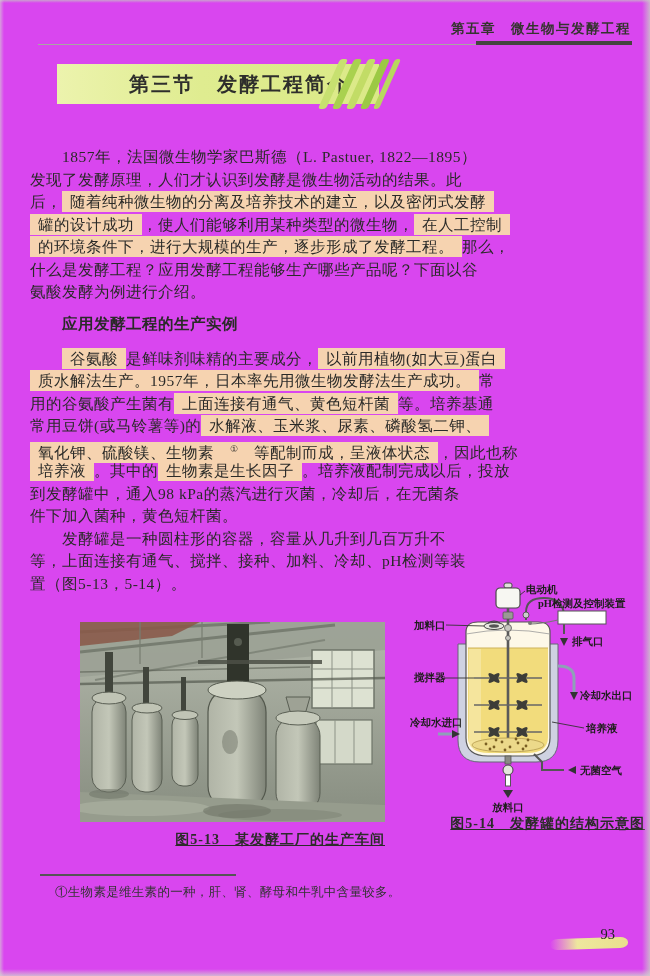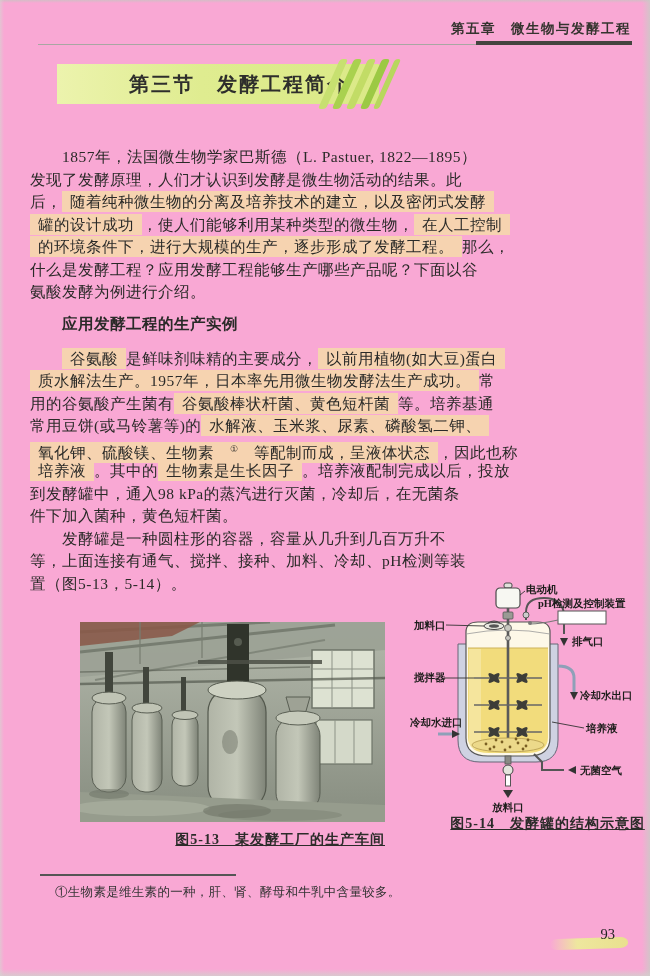--- a/index.html
+++ b/index.html
@@ -1,16 +1,16 @@
 <!DOCTYPE html>
 <html><head>
 <meta charset="utf-8">
 <style>
   html,body{margin:0;padding:0;background:#e8e7e3;}
-  .page{position:relative;width:650px;height:976px;background:#f9a8d4;overflow:hidden;
+  .page{position:relative;width:650px;height:976px;background:#d946ef;overflow:hidden;
         font-family:"Liberation Serif","DejaVu Serif",serif;color:#2a2a28;}
   
   .edge{position:absolute;pointer-events:none;}
   .edge-top{top:0;left:0;right:0;height:3px;background:linear-gradient(#c6c5c1,rgba(255,255,255,0));opacity:.7;}
   .edge-right{top:0;right:0;bottom:0;width:8px;background:linear-gradient(270deg,#cbcac6,rgba(255,255,255,0));opacity:.8;}
   .edge-bottom{left:0;right:0;bottom:0;height:7px;background:linear-gradient(0deg,#d2d1cd,rgba(255,255,255,0));opacity:.8;}
   .edge-left{top:0;left:0;bottom:0;width:4px;background:linear-gradient(90deg,#d6d5d1,rgba(255,255,255,0));opacity:.6;}
 
   
   .chapter-head{position:absolute;top:20px;right:19px;font-size:13.5px;font-weight:bold;letter-spacing:1.5px;color:#35342f;}
@@ -82,21 +82,21 @@
         <div class="tline"><span>后，</span><mark>随着纯种微生物的分离及培养技术的建立，以及密闭式发酵</mark></div>
         <div class="tline"><mark>罐的设计成功</mark><span>，使人们能够利用某种类型的微生物，</span><mark>在人工控制</mark></div>
         <div class="tline"><mark>的环境条件下，进行大规模的生产，逐步形成了发酵工程。</mark><span>那么，</span></div>
         <div class="tline"><span>什么是发酵工程？应用发酵工程能够生产哪些产品呢？下面以谷</span></div>
         <div class="tline"><span>氨酸发酵为例进行介绍。</span></div>
       </div>
       <div class="sub-heading">应用发酵工程的生产实例</div>
       <div class="para">
         <div class="tline indent"><mark>谷氨酸</mark><span>是鲜味剂味精的主要成分，</span><mark>以前用植物(如大豆)蛋白</mark></div>
         <div class="tline"><mark>质水解法生产。1957年，日本率先用微生物发酵法生产成功。</mark><span>常</span></div>
-        <div class="tline"><span>用的谷氨酸产生菌有</span><mark>谷氨酸棒状杆菌、黄色短杆菌</mark><span>等。培养基通</span></div>
+        <div class="tline"><span>用的谷氨酸产生菌有</span><mark>上面连接有通气、黄色短杆菌</mark><span>等。培养基通</span></div>
         <div class="tline"><span>常用豆饼(或马铃薯等)的</span><mark>水解液、玉米浆、尿素、磷酸氢二钾、</mark></div>
         <div class="tline"><mark>氧化钾、硫酸镁、生物素</mark><mark><sup>①</sup></mark><mark>等配制而成，呈液体状态</mark><span>，因此也称</span></div>
         <div class="tline"><mark>培养液</mark><span>。其中的</span><mark>生物素是生长因子</mark><span>。培养液配制完成以后，投放</span></div>
         <div class="tline"><span>到发酵罐中，通入98 kPa的蒸汽进行灭菌，冷却后，在无菌条</span></div>
         <div class="tline"><span>件下加入菌种，黄色短杆菌。</span></div>
       </div>
       <div class="para">
         <div class="tline indent"><span>发酵罐是一种圆柱形的容器，容量从几升到几百万升不</span></div>
         <div class="tline"><span>等，上面连接有通气、搅拌、接种、加料、冷却、pH检测等装</span></div>
         <div class="tline"><span>置（图5-13，5-14）。</span></div>

